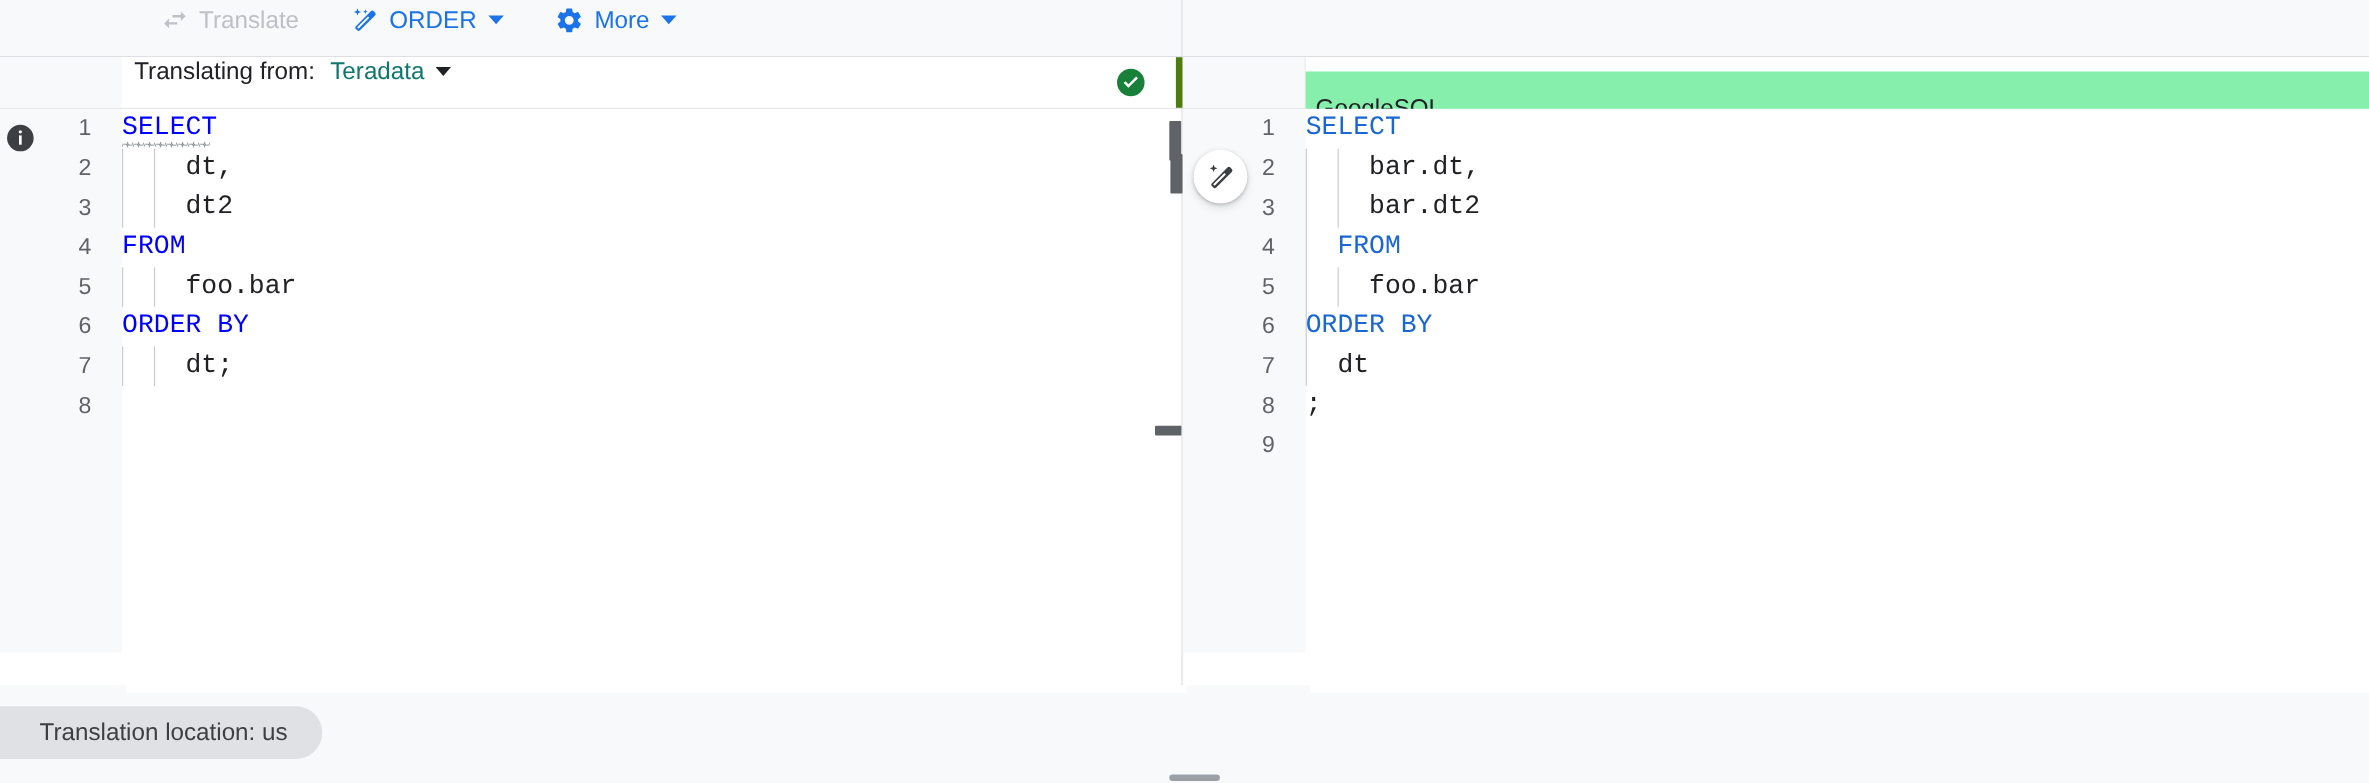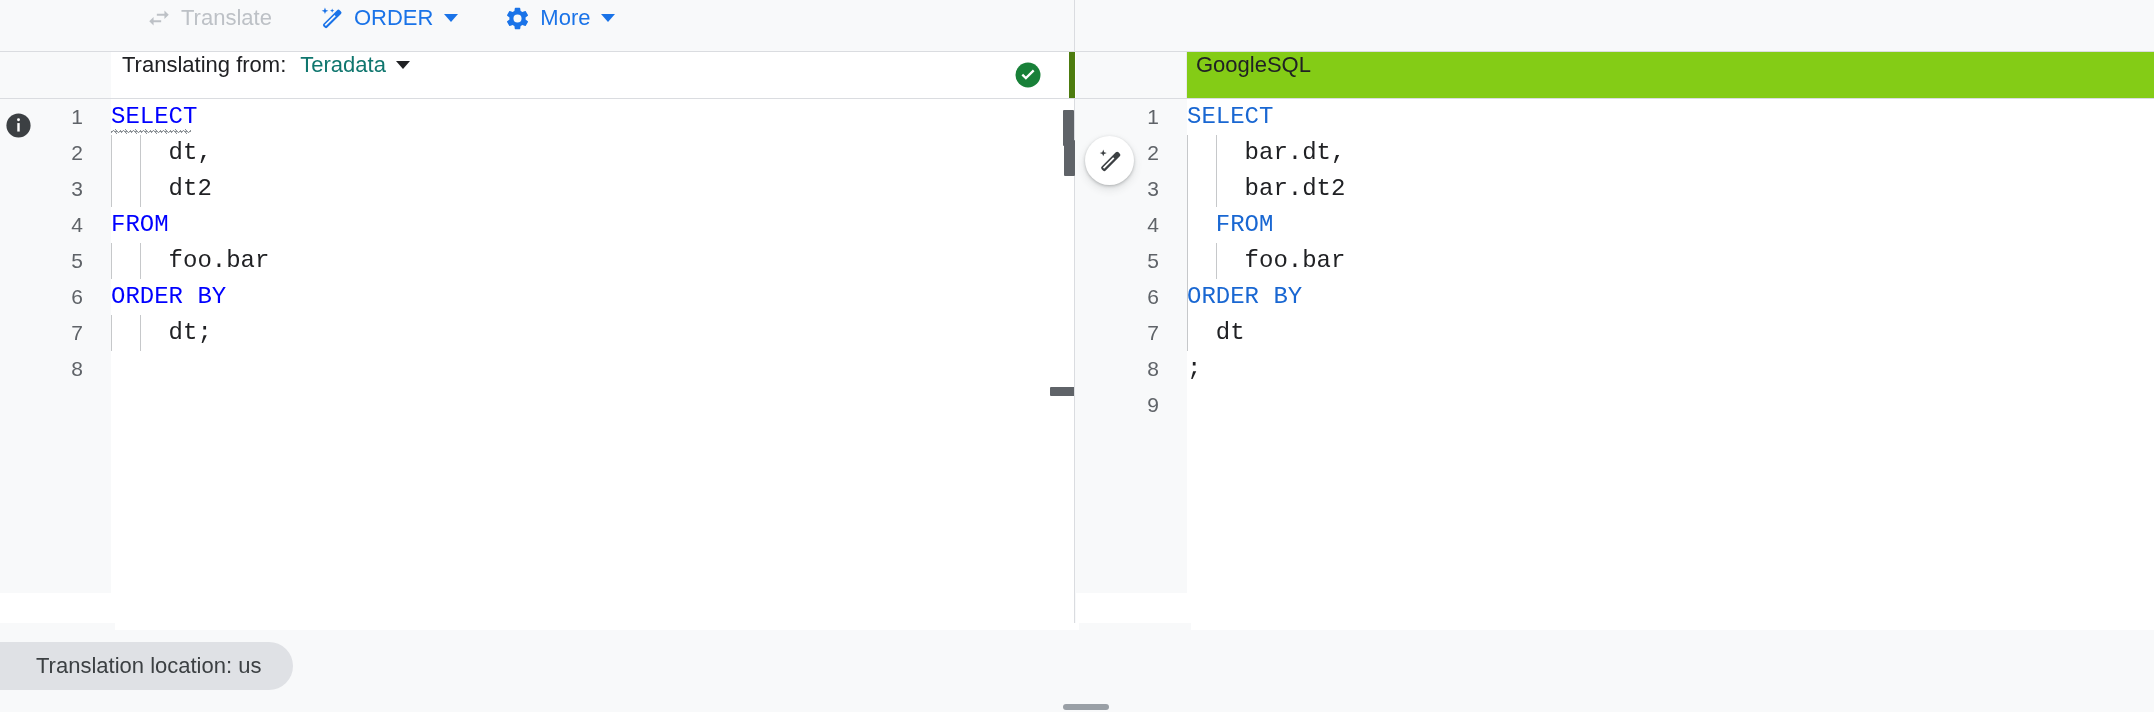--- a/index.html
+++ b/index.html
@@ -110,24 +110,24 @@
     position: absolute; right: 26px; top: 50%;
     transform: translateY(-50%);
   }
   .subhead-gutter-r {
     position: absolute; left: 1076px; top: 0;
     width: 111px; height: 46px;
     background: #f8f9fa;
     border-right: 1px solid #e8eaed;
   }
   .subhead-right {
-    position: absolute; left: 1187px; top: 0;
+    position: absolute; left: 1187px; top: 13px;
     width: 967px; height: 46px;
-    background: #84cc16;
-    display: flex; align-items: flex-start;
+    background: #86efac;
+    display: flex; align-items: flex-end;
     padding-left: 9px;
   }
 
   
   .panes {
     position: absolute;
     left: 0; top: 99px;
     width: 2154px; height: 524px;
     background: #f8f9fa;
   }

